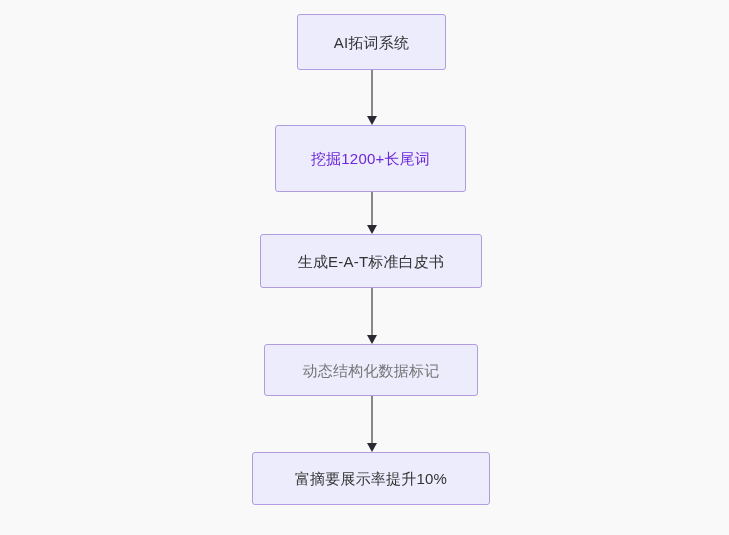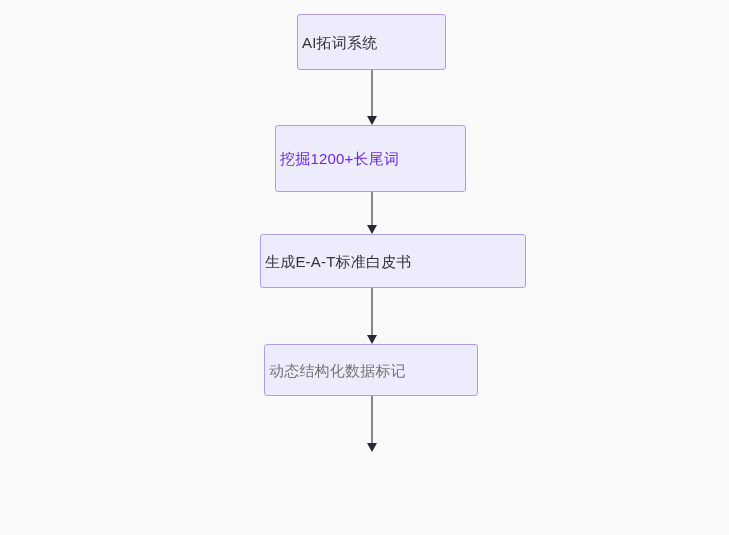--- a/index.html
+++ b/index.html
@@ -19,21 +19,21 @@
     height: 535px;
   }
   .node {
     position: absolute;
     box-sizing: border-box;
     background: #ececfd;
     border: 1.6px solid #b19cdf;
     border-radius: 3px;
     display: flex;
     align-items: center;
-    justify-content: flex-start;
+    justify-content: center;
     color: #333333;
     font-size: 15px;
     line-height: 1;
     letter-spacing: 0.2px;
     white-space: nowrap;
   }
   .node-label {
     display: block;
     padding: 0 4px;
   }
@@ -78,20 +78,23 @@
     <div class="edge-line" style="height: 48px; background: rgb(136, 136, 136);"></div>
     <div class="edge-head" style="top: 47px; border-top-color: rgb(42, 42, 53);"></div>
   </div>
 
   <div class="node" style="left: 297px; top: 14px; width: 149px; height: 56px; background: rgb(236, 236, 253); border-color: rgb(177, 156, 223); color: rgb(51, 51, 51);">
     <span class="node-label">AI拓词系统</span>
   </div>
   <div class="node" style="left: 275px; top: 125px; width: 191px; height: 67px; background: rgb(236, 236, 253); border-color: rgb(177, 156, 223); color: #6d28d9;">
     <span class="node-label">挖掘1200+长尾词</span>
   </div>
-  <div class="node" style="left: 260px; top: 234px; width: 266px; height: 54px; background: rgb(236, 236, 253); border-color: rgb(177, 156, 223); color: rgb(51, 51, 51);">
+  <div class="node" style="left: 260px; top: 234px; width: 222px; height: 54px; background: rgb(236, 236, 253); border-color: rgb(177, 156, 223); color: rgb(51, 51, 51);">
     <span class="node-label">生成E-A-T标准白皮书</span>
   </div>
   <div class="node" style="left: 264px; top: 344px; width: 214px; height: 52px; background: rgb(236, 236, 253); border-color: rgb(177, 156, 223); color: #737373;">
     <span class="node-label">动态结构化数据标记</span>
   </div>
+  <div class="node" style="left: 252px; top: 452px; width: 238px; height: 53px; background: rgb(236, 236, 253); border-color: rgb(177, 156, 223); color: rgb(51, 51, 51);">
+    <span class="node-label">富摘要展示率提升10%</span>
+  </div>
 
 </div>
 
 </body></html>

